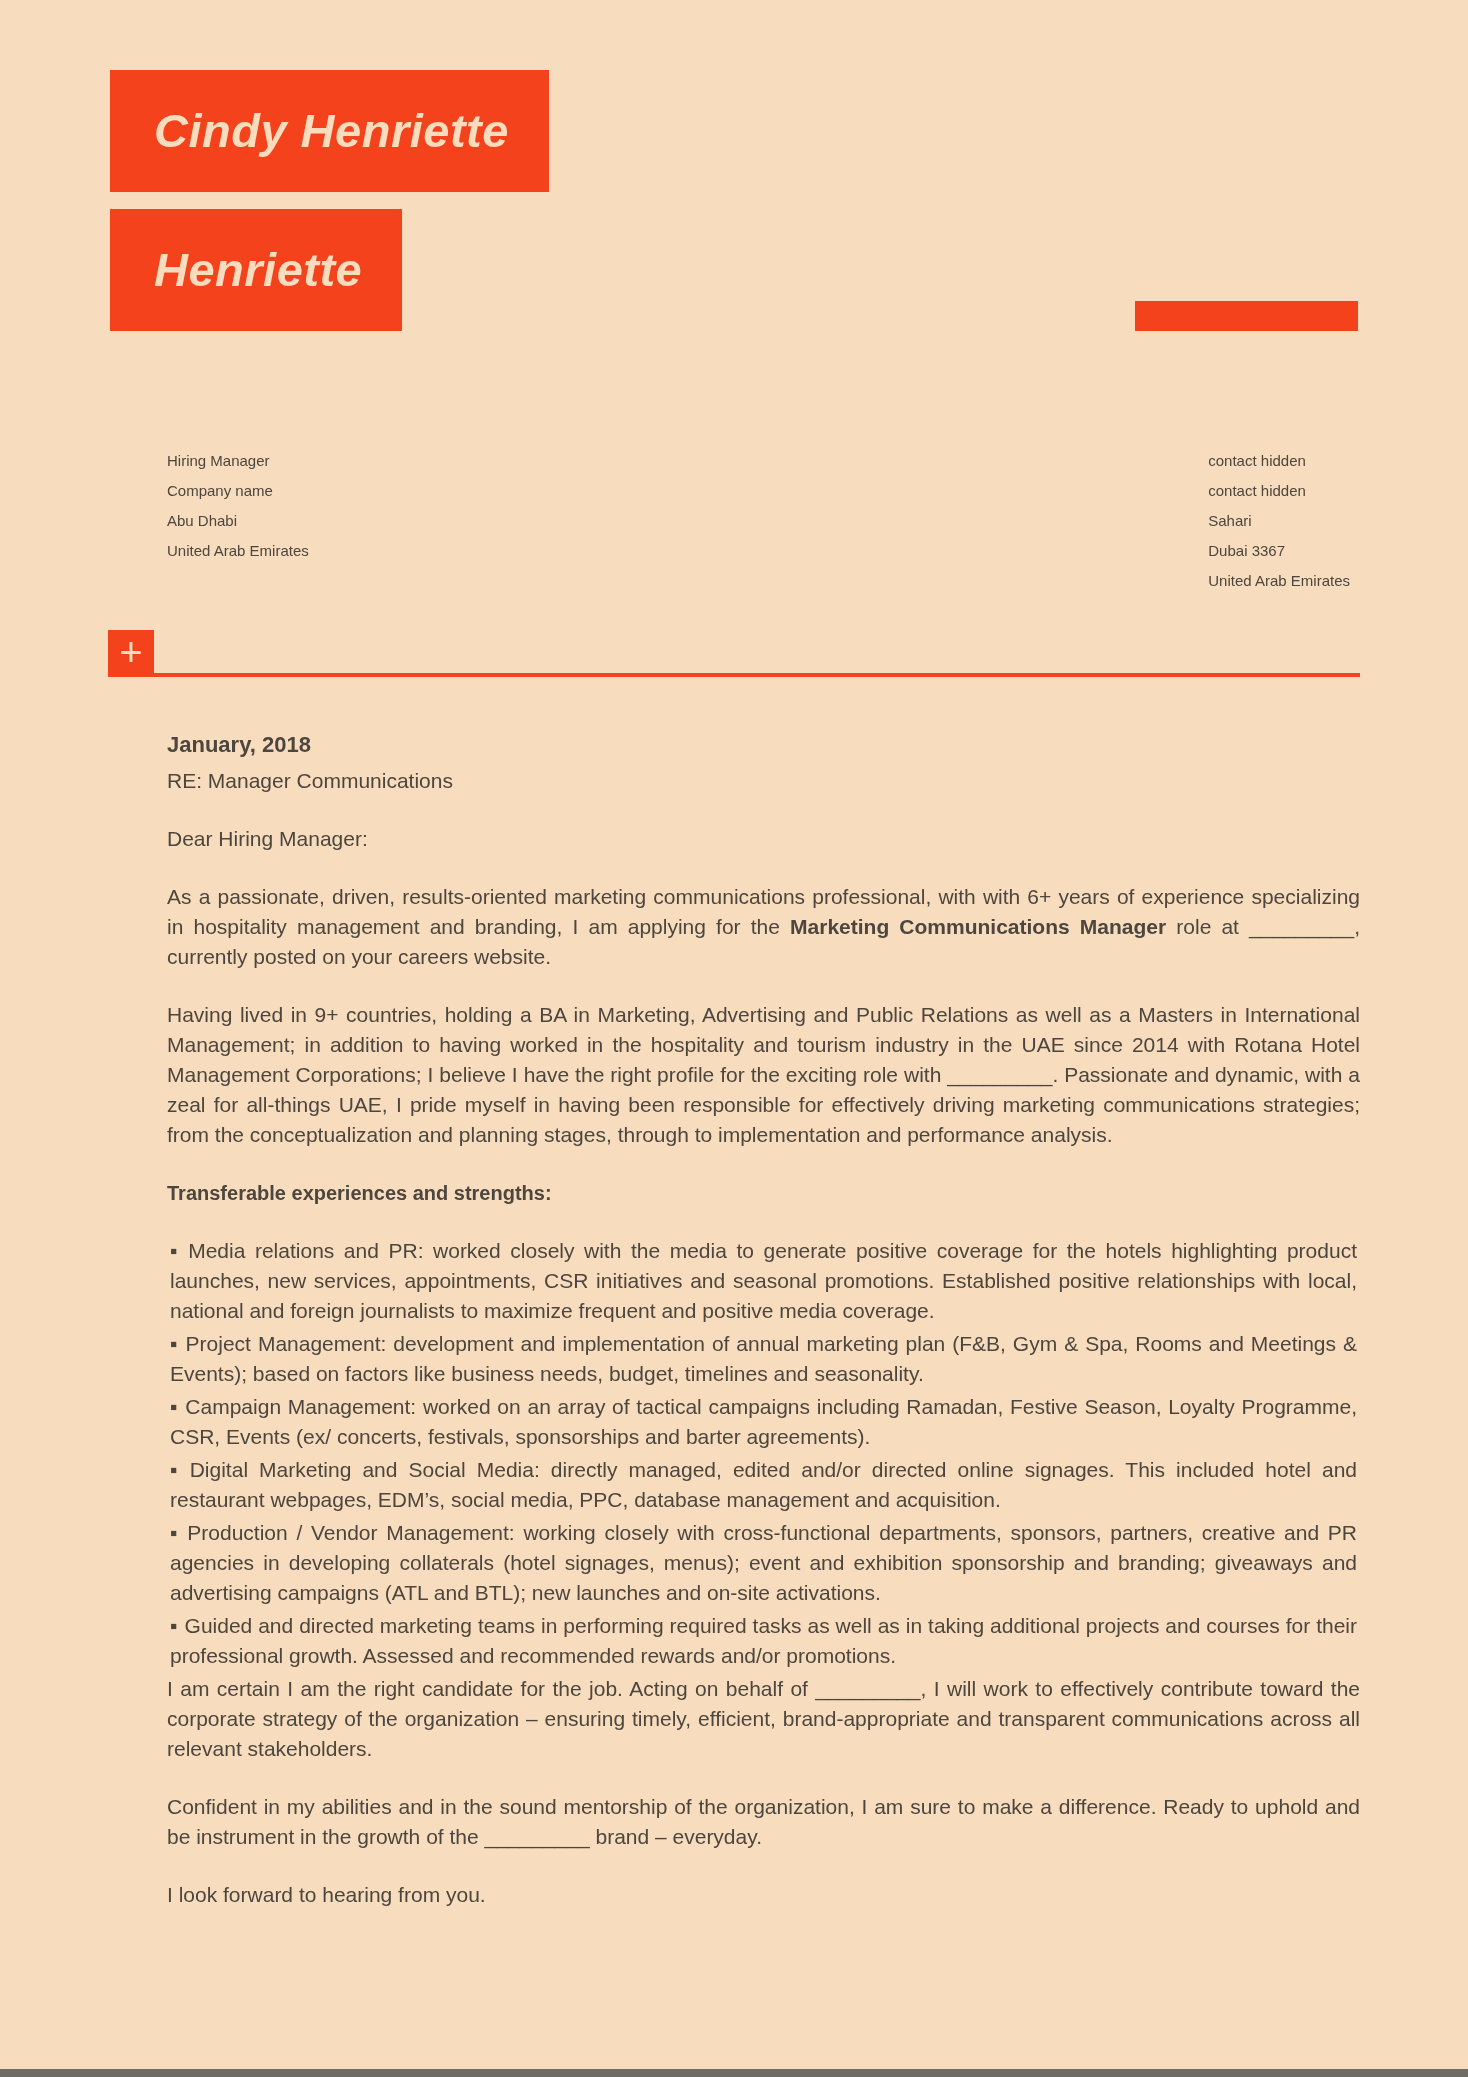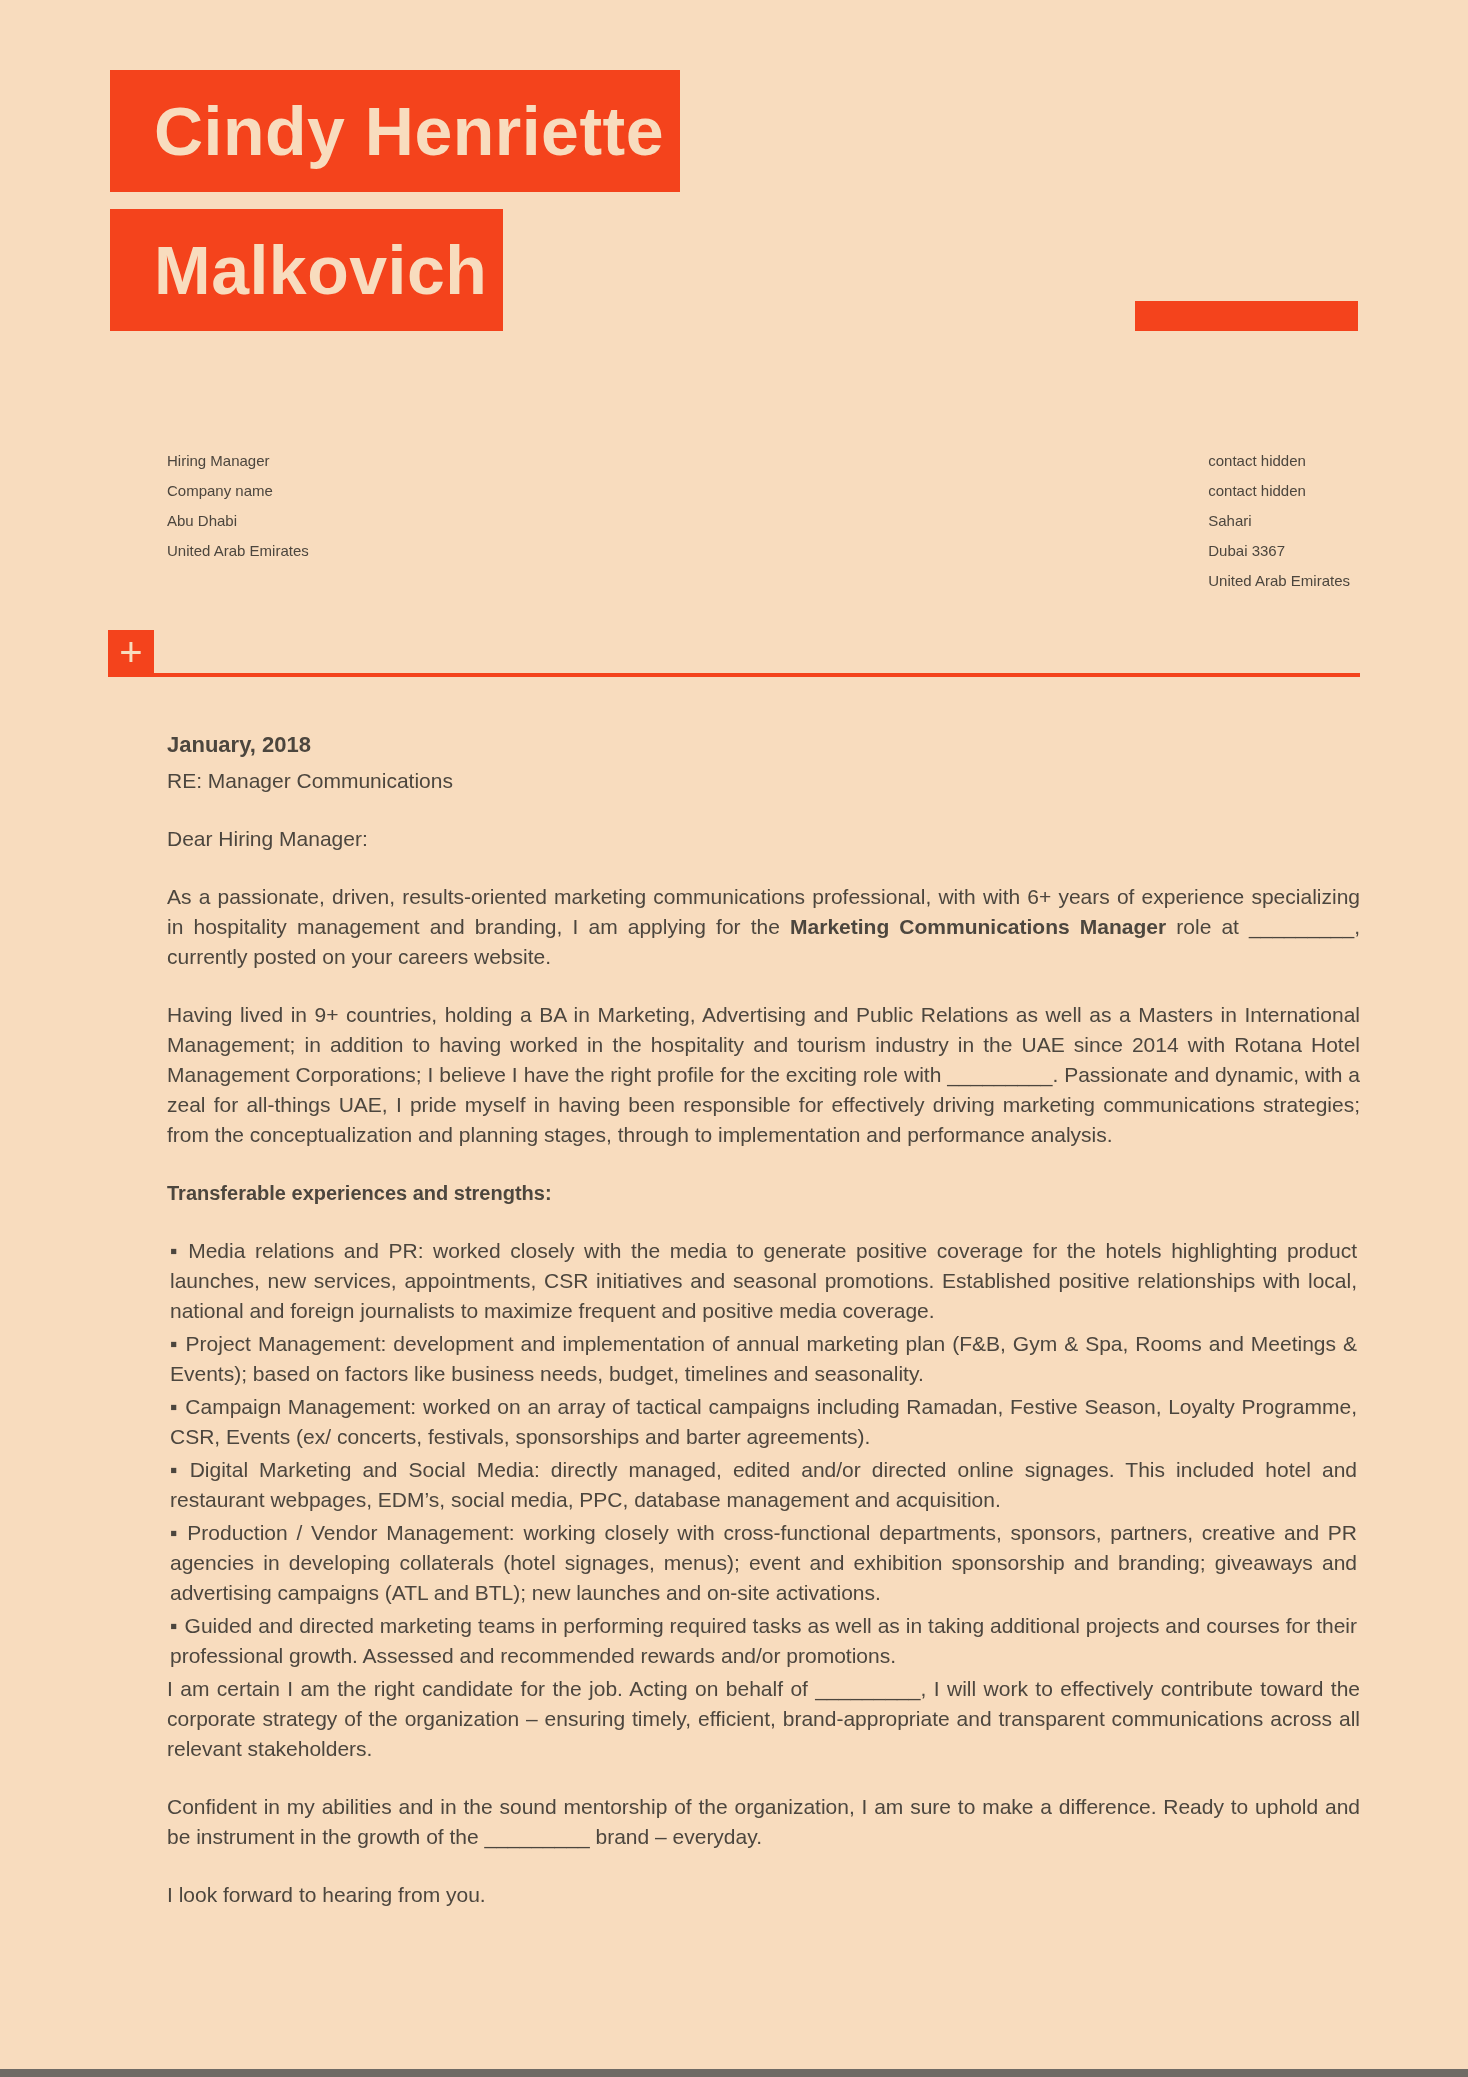--- a/index.html
+++ b/index.html
@@ -16,25 +16,26 @@
   }
   
   .name-row{position:absolute;left:110px;}
   .name-row.first{top:70px;}
   .name-row.second{top:209px;}
   .name-block{
     display:inline-block;
     background:#F4431C;
     color:#F8DCBE;
     font-weight:700;
-    font-size:68px;
+    font-size:47px;
     letter-spacing:0.5px;
     height:122px;line-height:122px;
-    padding:0 16px 0 44px;
+    padding:0 40px 0 44px;
     white-space:nowrap;
+    font-style:italic;
   }
   .accent-bar{
     position:absolute;
     left:1135px;top:301px;
     width:223px;height:30px;
     background:#F4431C;
   }
   
   .address{
     position:absolute;top:446px;
@@ -94,21 +95,21 @@
 </style>
 </head>
 <body>
 
 <div class="page">
 
   <div class="name-row first">
     <span class="name-block">Cindy Henriette</span>
   </div>
   <div class="name-row second">
-    <span class="name-block">Malkovich</span>
+    <span class="name-block">Henriette</span>
   </div>
   <div class="accent-bar"></div>
 
   <div class="address recipient">
     <div>Hiring Manager</div>
     <div>Company name</div>
     <div>Abu Dhabi</div>
     <div>United Arab Emirates</div>
   </div>
 

